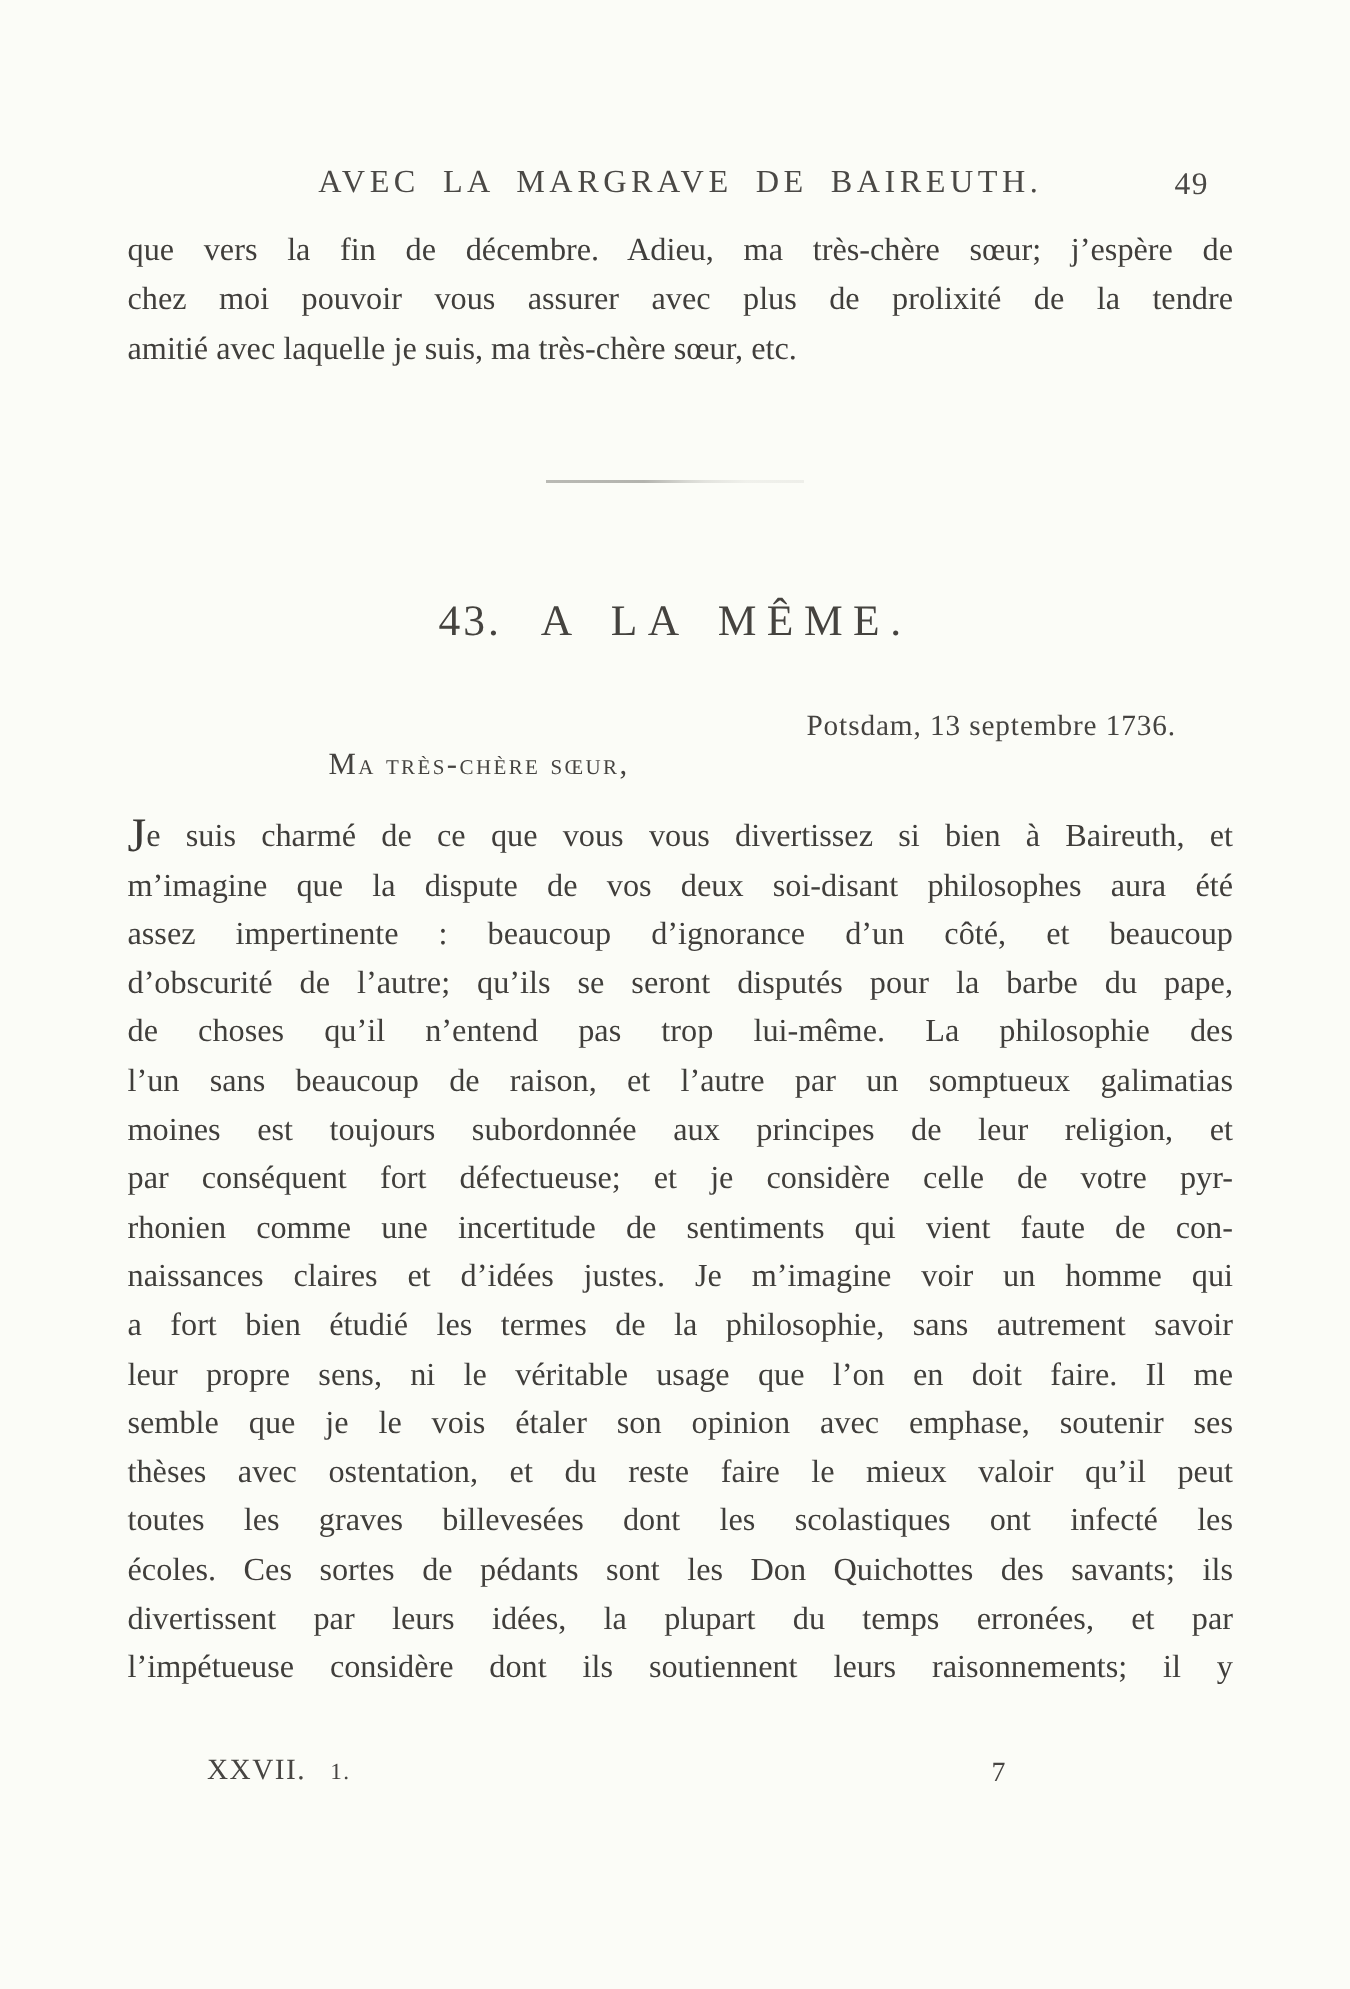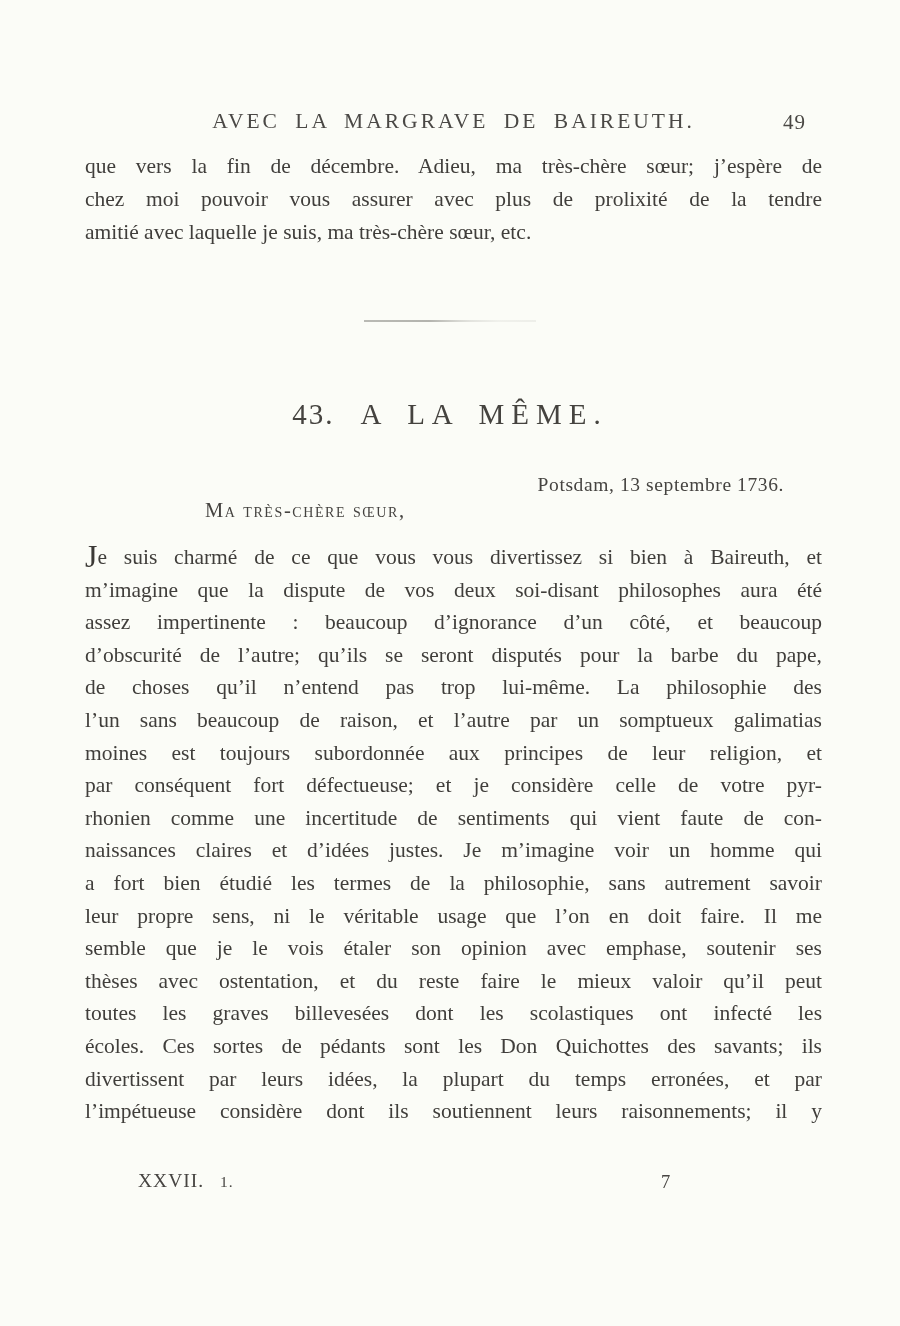--- a/index.html
+++ b/index.html
@@ -105,21 +105,21 @@
     top: 474px;
     right: 116px;
     font-size: 19.5px;
     letter-spacing: 0.6px;
     color: #454340;
   }
 
   .salutation {
     position: absolute;
     top: 499px;
-    left: 205px;
+    left: 219px;
     font-size: 20.5px;
     font-variant: small-caps;
     letter-spacing: 1.6px;
     color: #454340;
   }
 
   
   .para-body { top: 541px; }
   .drop-initial {
     font-size: 32px;

